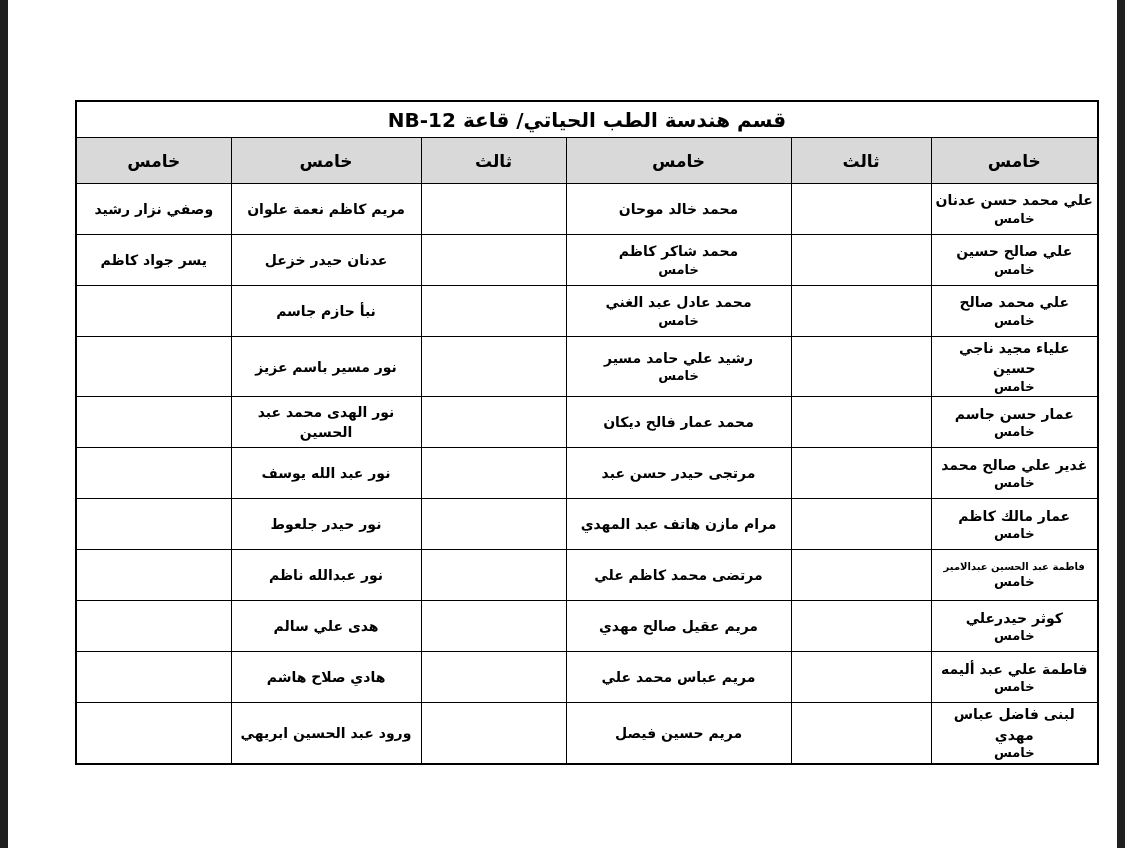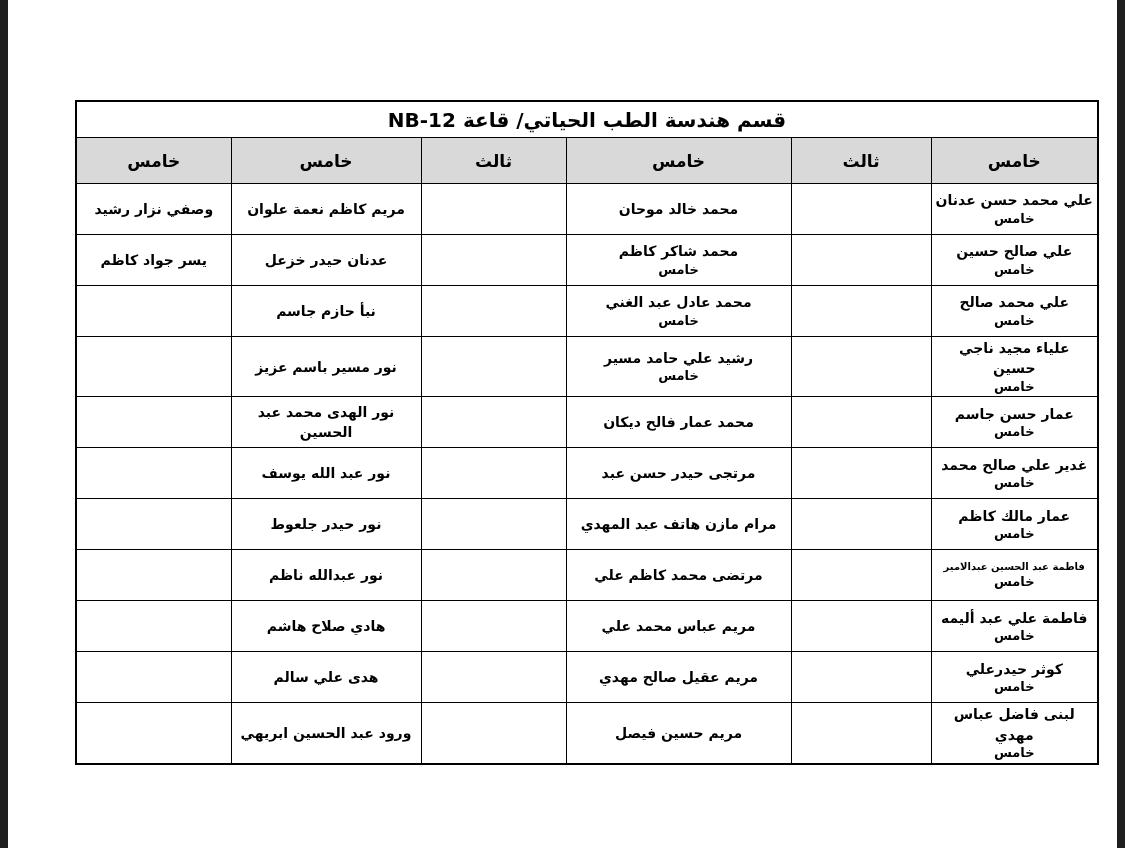--- a/index.html
+++ b/index.html
@@ -233,46 +233,46 @@
           </td>
         <td></td>
         <td>
             <div class="nm">نور عبدالله ناظم</div>
           </td>
         <td></td>
       </tr>
 
       <tr class="data-row">
         <td>
+            <div class="nm">كوثر حيدرعلي</div>
+            <div class="st">خامس</div>
+          </td>
+        <td></td>
+        <td>
+            <div class="nm">مريم عقيل صالح مهدي</div>
+          </td>
+        <td></td>
+        <td>
+            <div class="nm">هدى علي سالم</div>
+          </td>
+        <td></td>
+      </tr>
+
+      <tr class="data-row">
+        <td>
             <div class="nm">فاطمة علي عبد أليمه</div>
             <div class="st">خامس</div>
           </td>
         <td></td>
         <td>
             <div class="nm">مريم عباس محمد علي</div>
           </td>
         <td></td>
         <td>
             <div class="nm">هادي صلاح هاشم</div>
-          </td>
-        <td></td>
-      </tr>
-
-      <tr class="data-row">
-        <td>
-            <div class="nm">كوثر حيدرعلي</div>
-            <div class="st">خامس</div>
-          </td>
-        <td></td>
-        <td>
-            <div class="nm">مريم عقيل صالح مهدي</div>
-          </td>
-        <td></td>
-        <td>
-            <div class="nm">هدى علي سالم</div>
           </td>
         <td></td>
       </tr>
 
       <tr class="data-row">
         <td>
             <div class="nm">لبنى فاضل عباس مهدي</div>
             <div class="st">خامس</div>
           </td>
         <td></td>

